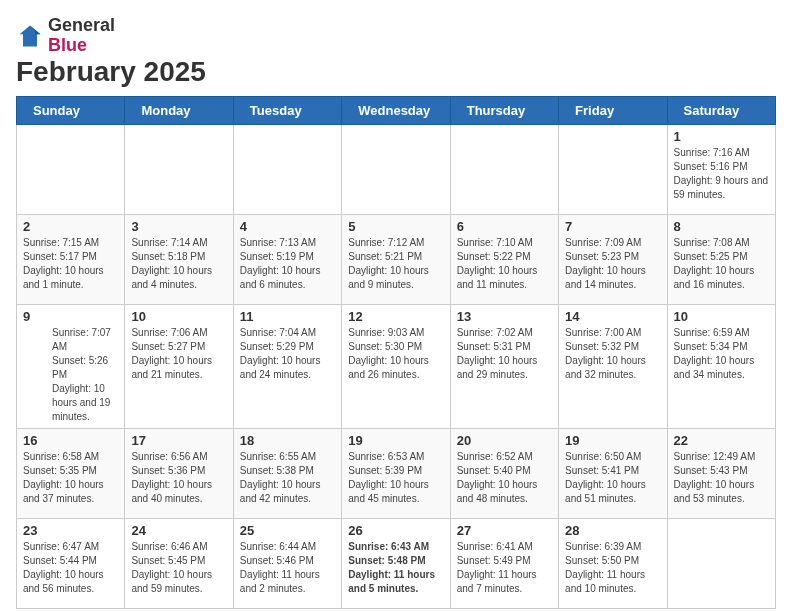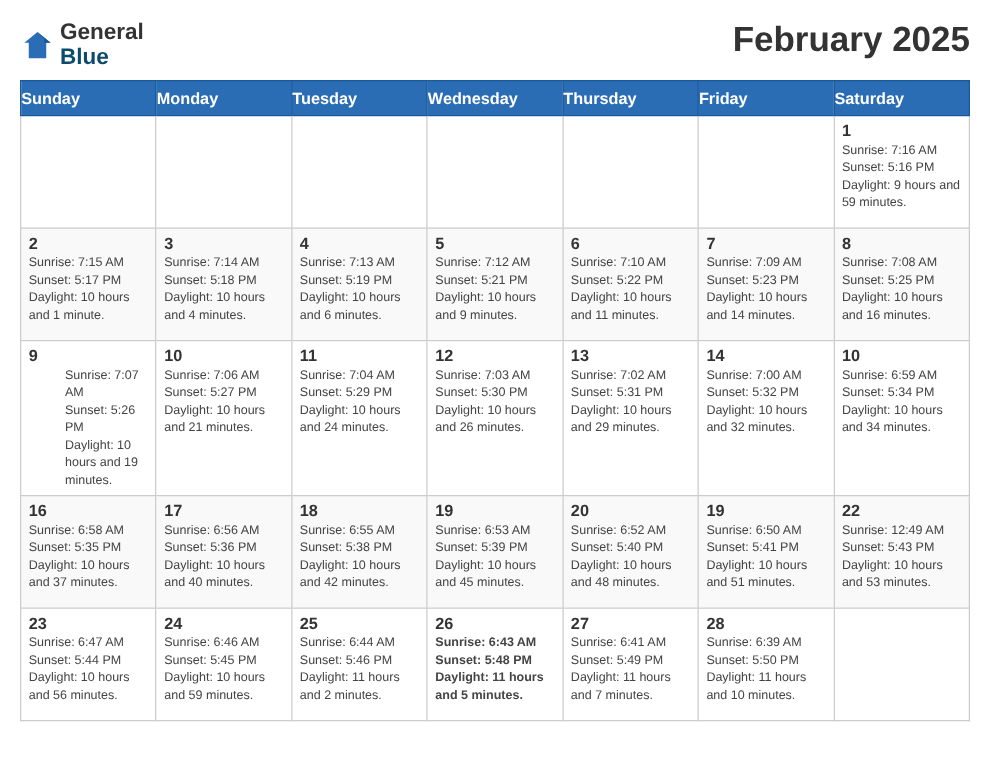--- a/index.html
+++ b/index.html
@@ -8,33 +8,34 @@
       background: #fff;
       width: 792px;
       min-height: 612px;
       padding: 16px;
     }
     .header {
       display: flex;
       justify-content: space-between;
       align-items: flex-start;
       margin-bottom: 8px;
+      flex-direction: column;
     }
     .logo {
       display: flex;
       align-items: center;
       gap: 4px;
     }
     .logo-text {
       font-size: 18px;
       font-weight: bold;
       line-height: 1.1;
     }
     .logo-text .general { color: #333; }
-    .logo-text .blue { color: #0c4a6e; }
+    .logo-text .blue { color: #be185d; }
     .logo-icon {
       width: 28px;
       height: 28px;
     }
     .title-block {
       text-align: left;
     }
     .cal-title {
       font-size: 28px;
       font-weight: bold;
@@ -46,21 +47,21 @@
     }
     table {
       width: 100%;
       border-collapse: collapse;
     }
     thead tr th {
       background-color: #2a6db5;
       color: #fff;
       font-size: 13px;
       font-weight: bold;
-      padding: 6px 0;
+      padding: 6px 16px;
       text-align: left;
       border: 1px solid #1a5a9a;
     }
     tbody tr td {
       width: calc(100% / 7);
       vertical-align: top;
       border: 1px solid #ccc;
       padding: 4px 6px;
       font-size: 10.5px;
       color: #333;
@@ -191,21 +192,21 @@
 Daylight: 10 hours and 21 minutes.</div>
         </td>
         <td>
           <span class="day-num">11</span>
           <div class="day-info" style="white-space: pre-line;">Sunrise: 7:04 AM
 Sunset: 5:29 PM
 Daylight: 10 hours and 24 minutes.</div>
         </td>
         <td>
           <span class="day-num">12</span>
-          <div class="day-info" style="white-space: pre-line;">Sunrise: 7:03 AM
+          <div class="day-info" style="white-space: pre-line;">Sunrise: 9:03 AM
 Sunset: 5:30 PM
 Daylight: 10 hours and 26 minutes.</div>
         </td>
         <td>
           <span class="day-num">13</span>
           <div class="day-info" style="white-space: pre-line;">Sunrise: 7:02 AM
 Sunset: 5:31 PM
 Daylight: 10 hours and 29 minutes.</div>
         </td>
         <td>

